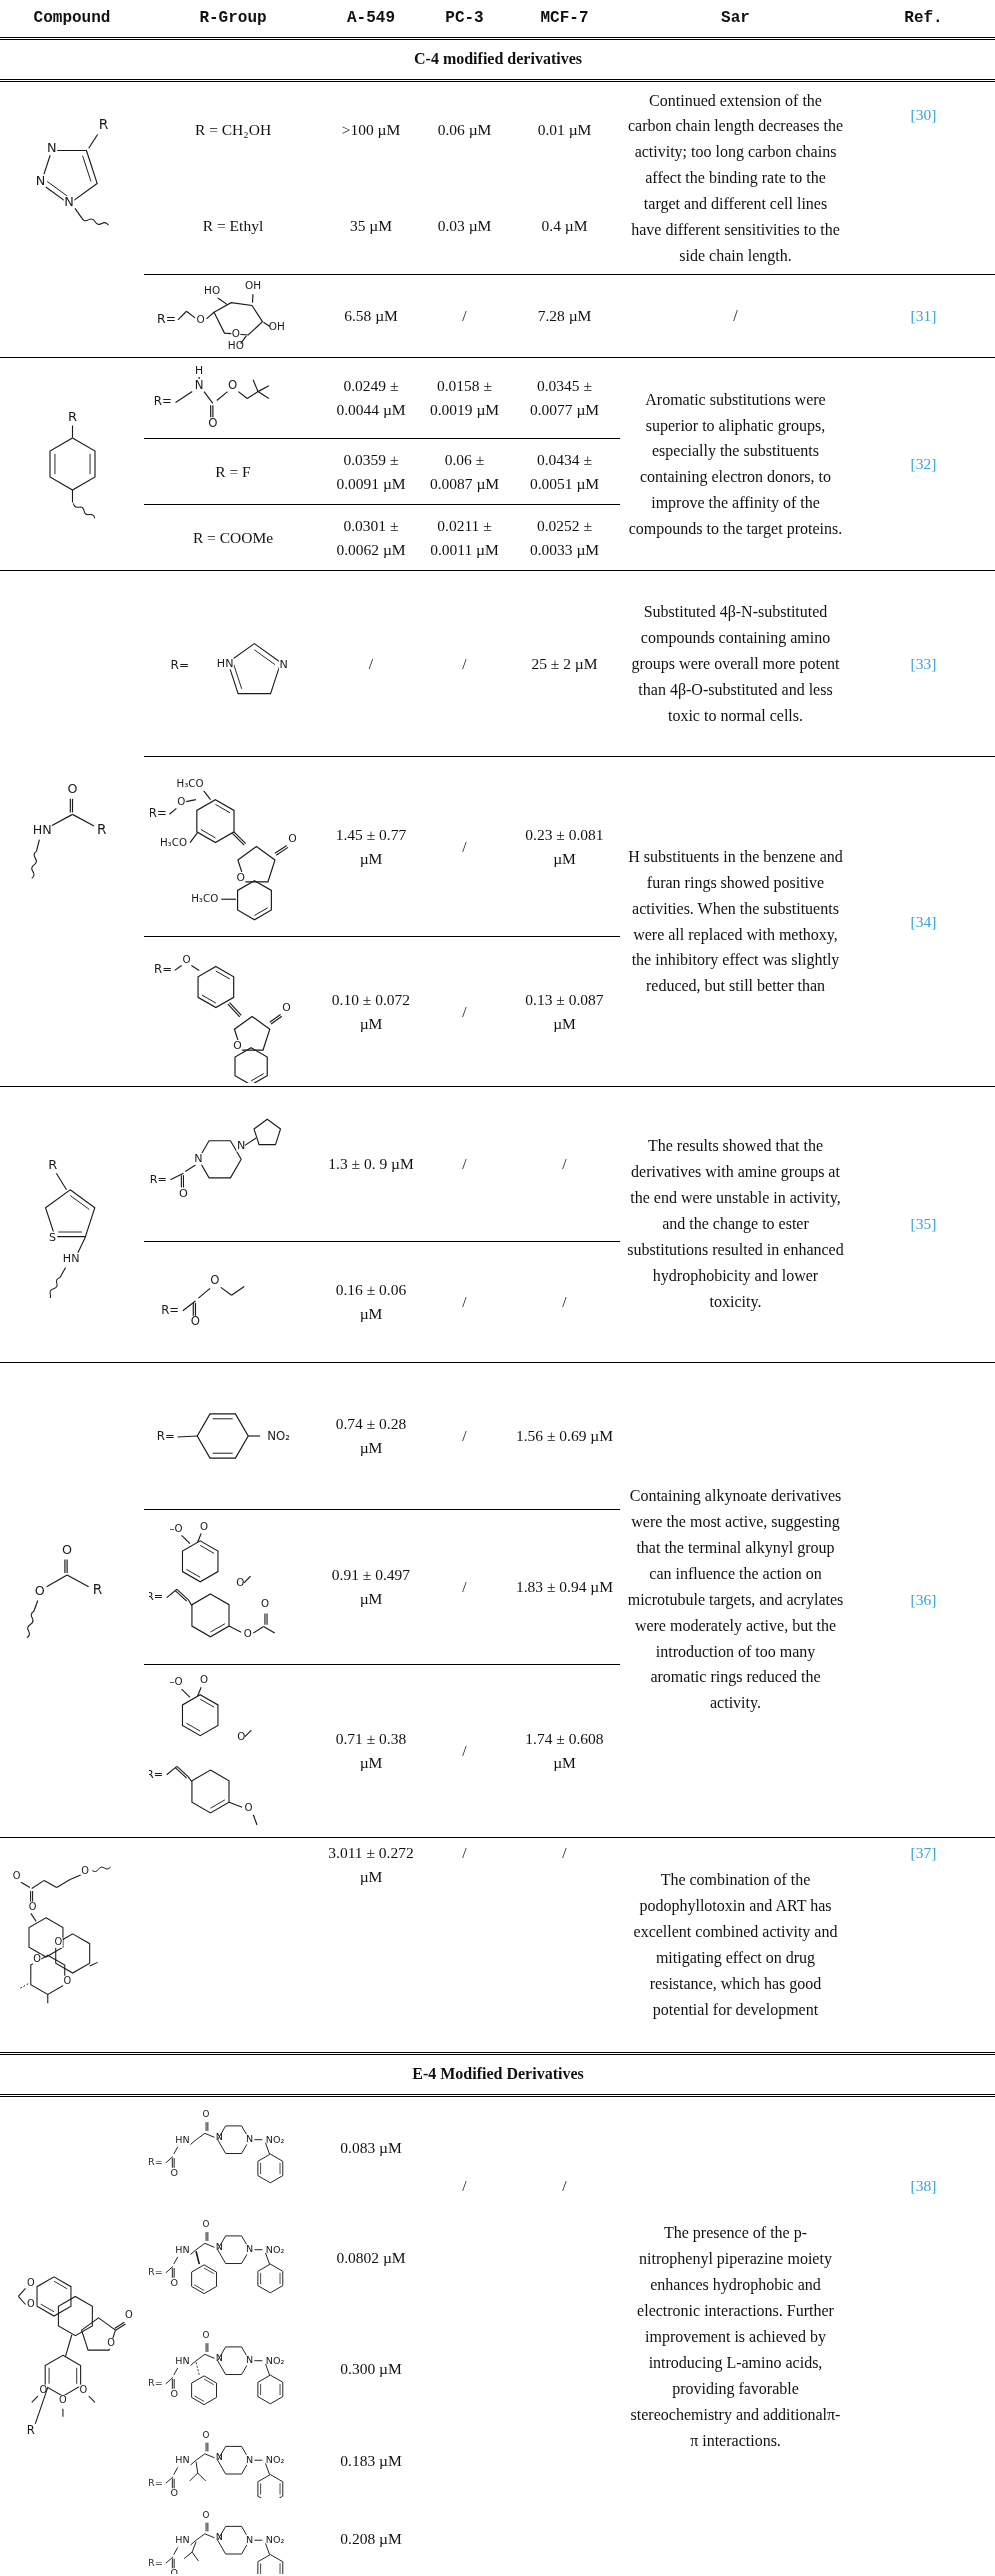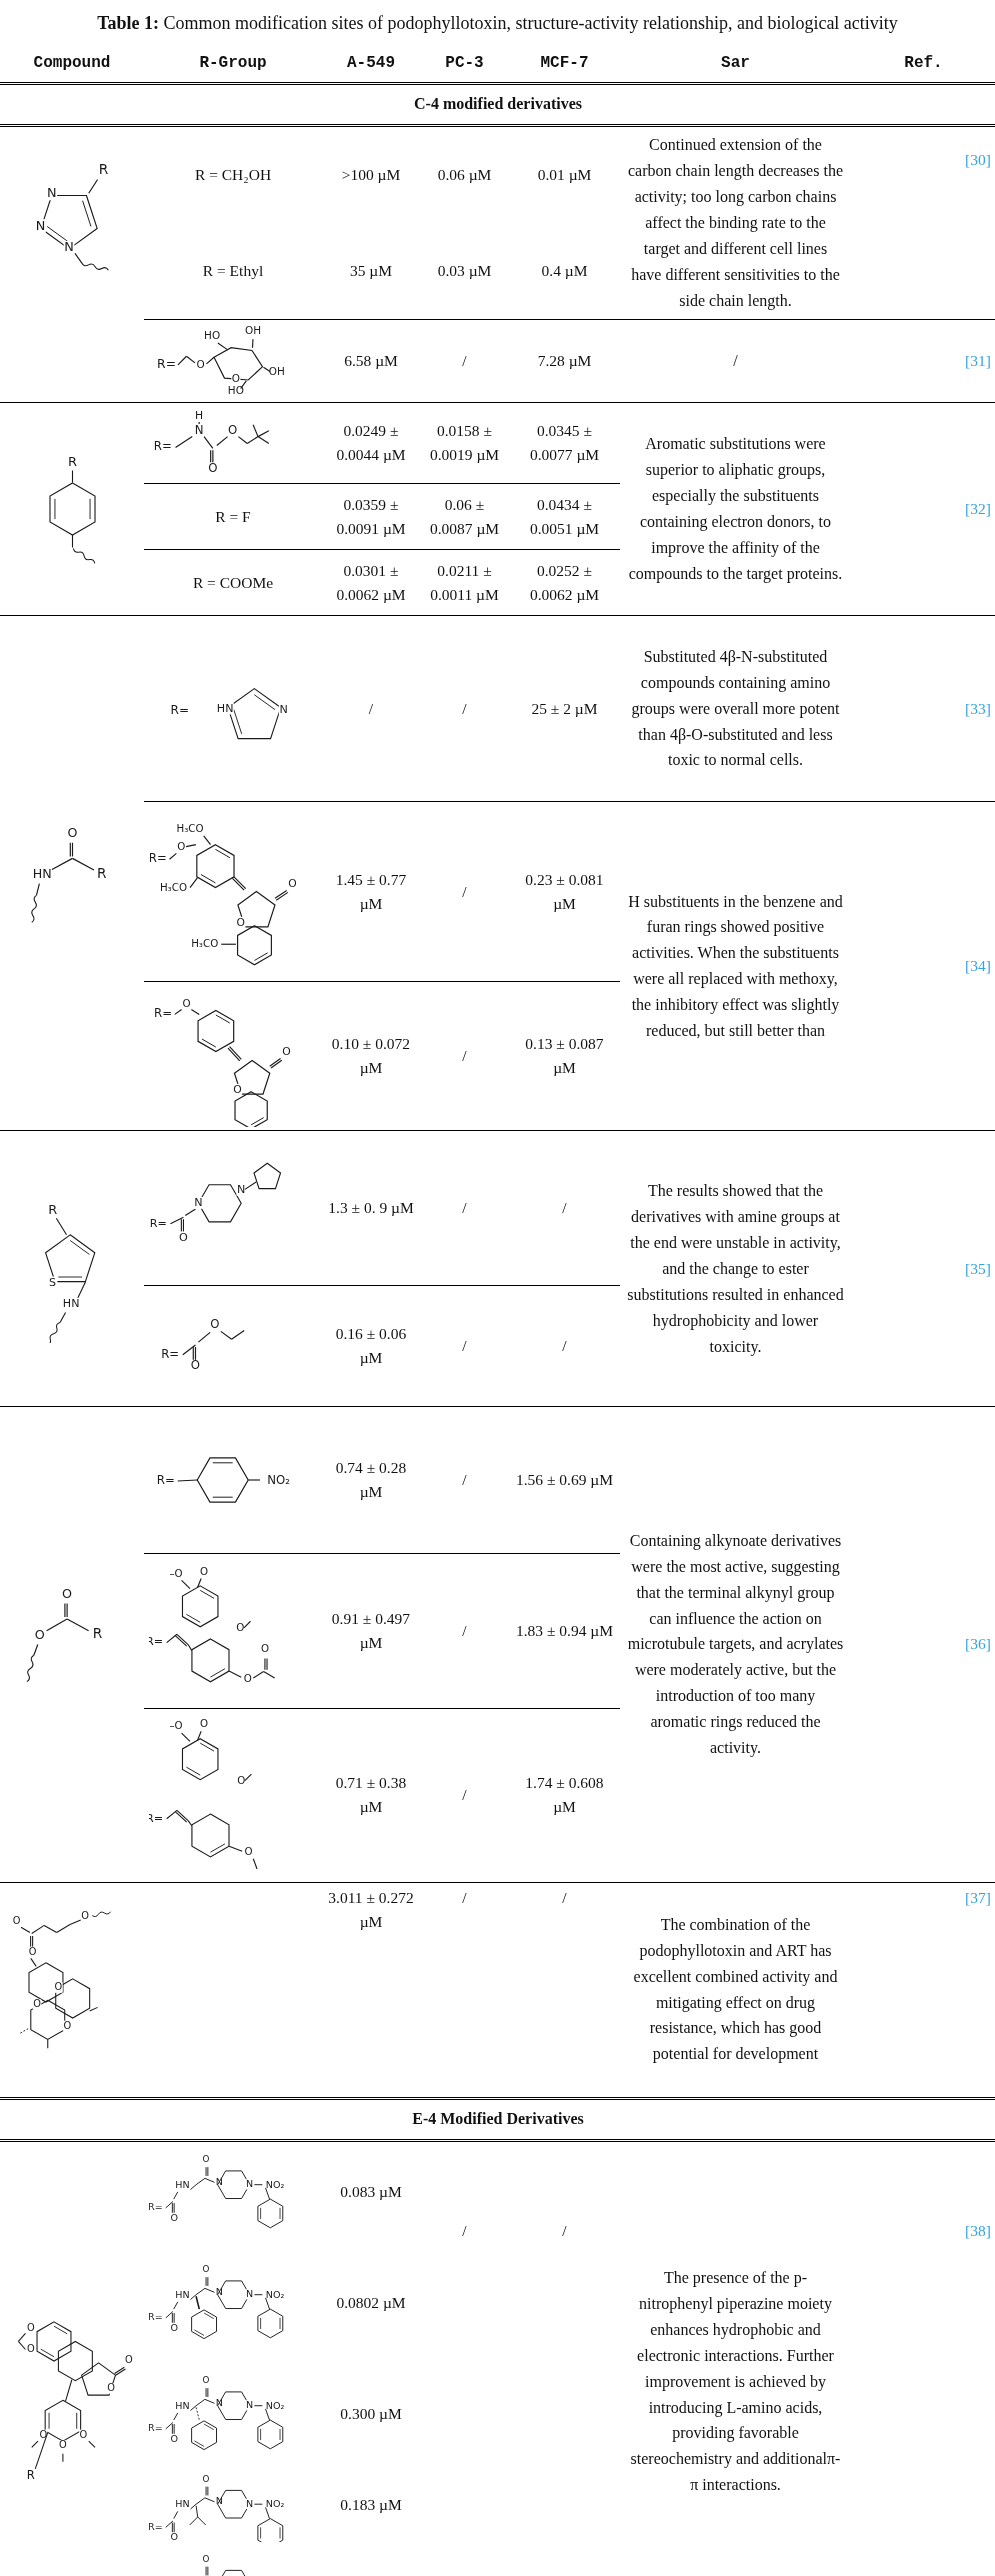--- a/index.html
+++ b/index.html
@@ -12,33 +12,32 @@
   td, th { text-align:center; vertical-align:middle; padding:3.1px 5.2px;
            font-size:15.5px; line-height:1.55; word-wrap:break-word; }
   tr.band td { border-top:3.6px double #000; border-bottom:3.6px double #000;
                font-weight:bold; font-size:16px; padding:7.2px 0;margin-left:19px; }
   thead th { border-bottom:2.1px solid #000; font-weight:bold; font-size:16px; padding:6.2px 0;font-family:Liberation Mono, monospace; }
   tbody.sep { border-top:1.5px solid #000; }
   tbody.endcap { border-bottom:2.1px solid #000; }
   .bb { border-bottom:1.3px solid #000; }
   .bt { border-top:1.3px solid #000; }
   .sar { font-size:16px; line-height:1.62; padding:5.2px 7.2px; }
-  .ref { color:#35a3dc;text-align:right; }
+  .ref { color:#35a3dc; }
   .vtop { vertical-align:top; }
   .pt40 { padding-top:20.6px; }
   .pt150 { padding-top:77px; }
   .struct { display:flex; justify-content:center; align-items:center; }
   svg text { user-select:none; }
 </style>
 </head>
 <body>
 
 <div class="page">
 
-  <div class="title"><b>Table 1:</b><span> Common modification sites of podophyllotoxin, structure-activity relationship, and biological activity</span></div>
 
   <table>
     <colgroup>
       <col style="width:144px">
         <col style="width:178px">
         <col style="width:98px">
       <col style="width:89px">
         <col style="width:111px">
         <col style="width:231px">
         <col style="width:145px">
@@ -177,21 +176,21 @@
       <tr style="height:66px">
         <td class="bt">R = F</td>
         <td class="bt">0.0359 ± 0.0091 µM</td>
         <td class="bt">0.06 ± 0.0087 µM</td>
         <td class="bt">0.0434 ± 0.0051 µM</td>
       </tr>
       <tr style="height:66px">
         <td class="bt">R = COOMe</td>
         <td class="bt">0.0301 ± 0.0062 µM</td>
         <td class="bt">0.0211 ± 0.0011 µM</td>
-        <td class="bt">0.0252 ± 0.0062 µM</td>
+        <td class="bt">0.0252 ± 0.0033 µM</td>
       </tr>
     </tbody>
 
     <tbody class="sep">
       <tr style="height:186px">
         <td rowspan="3">
             <div class="struct">
               <svg width="117" height="108" viewBox="0 0 240 220" style="font-size:30px">
                 <rect x="109.16" y="14.68" width="21.68" height="27.560000000000002" fill="#fff"></rect>
                 <text x="120" y="36" text-anchor="middle" font-size="26" font-family="'DejaVu Sans',sans-serif" fill="#1a1a1a">O</text>

